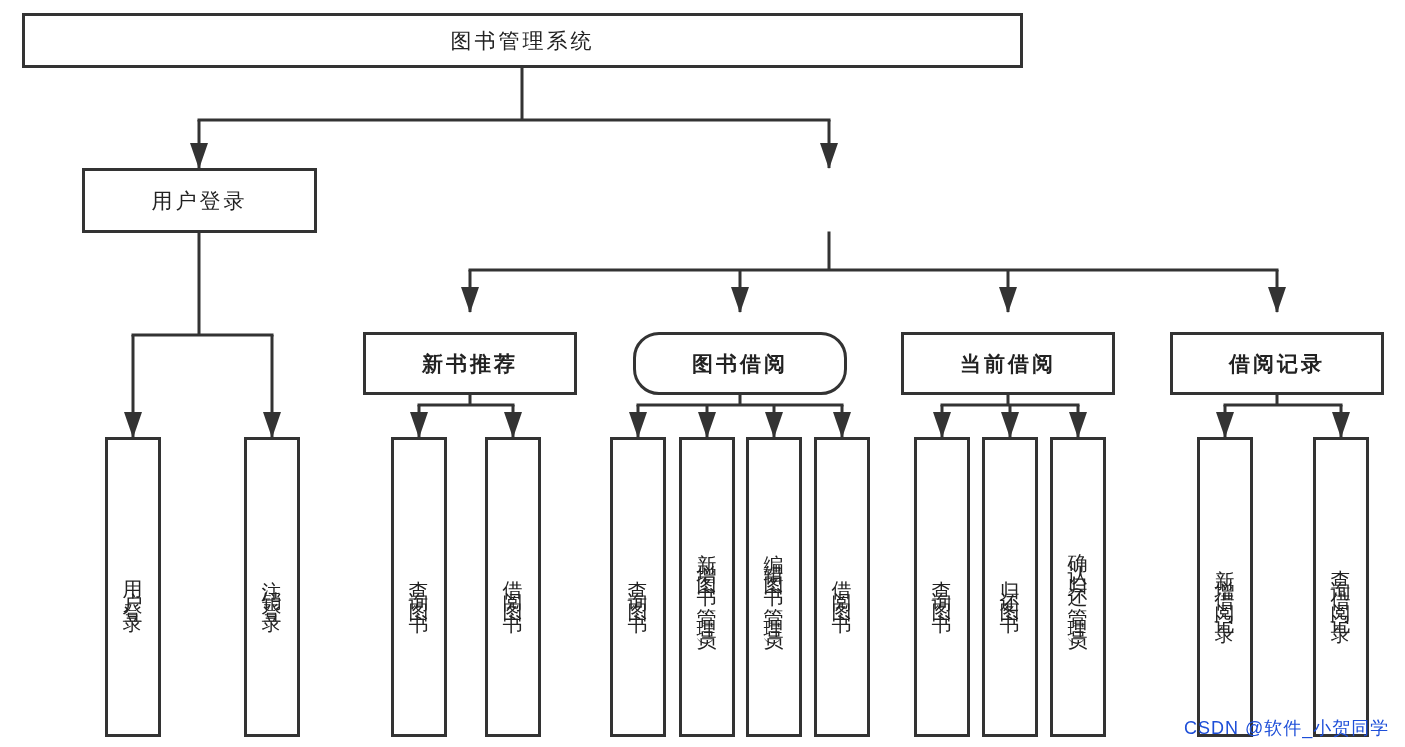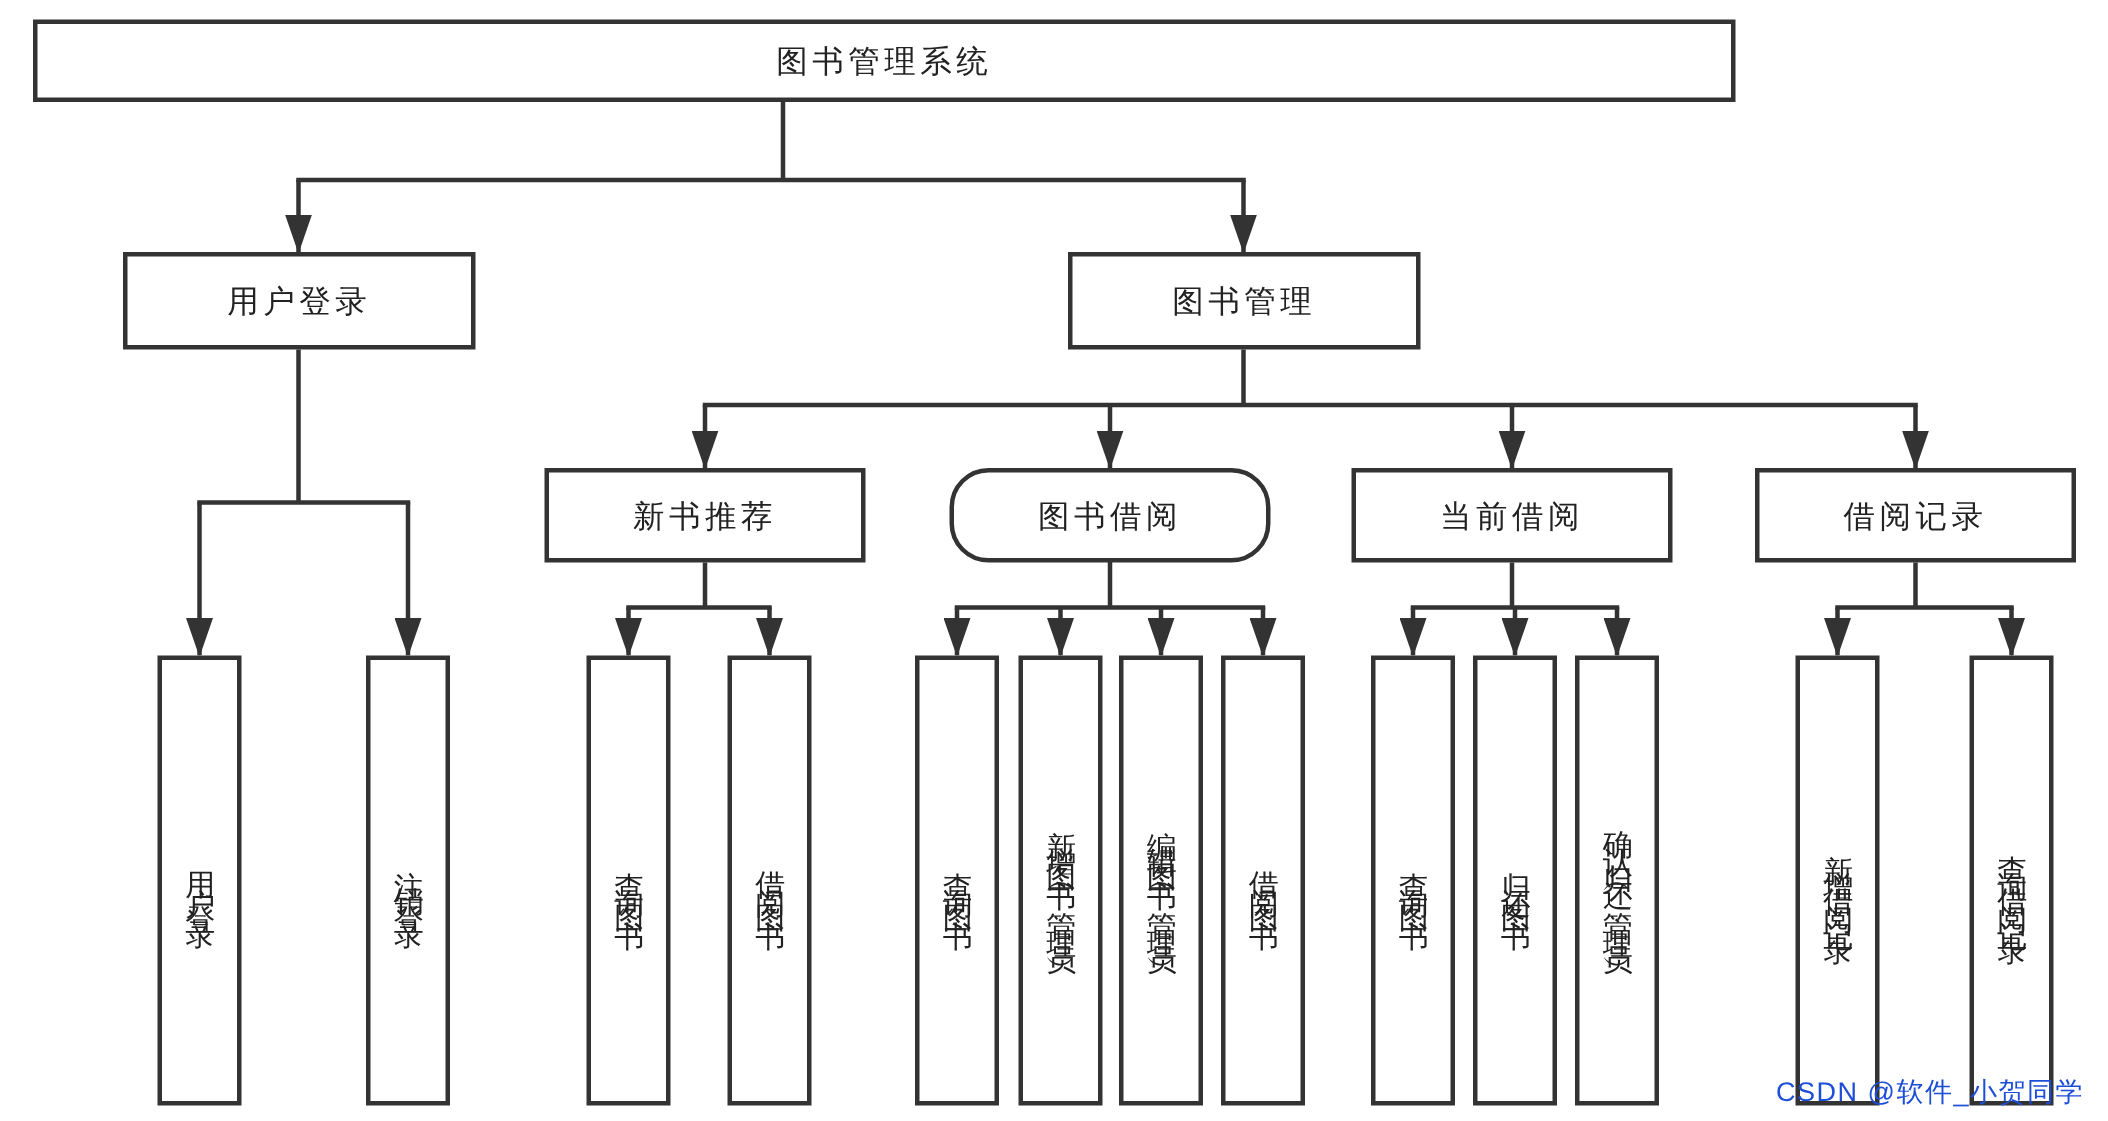--- a/index.html
+++ b/index.html
@@ -16,23 +16,23 @@
   .node{
     position:absolute;
     background:#ffffff;
     border:3px solid #333333;
     box-sizing:border-box;
     display:flex;align-items:center;justify-content:center;
   }
   .hlabel{
     font-size:21px;color:#222222;letter-spacing:3px;white-space:nowrap;
   }
-  .lvl1{left:22px;top:13px;width:1135px;height:55px;}
+  .lvl1{left:22px;top:13px;width:1001px;height:55px;}
   .lvl2{top:168px;width:235px;height:65px;}
-  .lvl3{top:312px;width:214px;height:63px;}
+  .lvl3{top:332px;width:214px;height:63px;font-weight:bold;}
   .vnode{top:437px;width:56px;height:300px;}
   .vtext{
     writing-mode:vertical-rl;
     text-orientation:mixed;
     font-size:20px;color:#222222;
     letter-spacing:11px;
     line-height:1;
     white-space:nowrap;
   }
   .watermark{
@@ -87,23 +87,20 @@
     <path class="arrow" marker-end="url(#ah)" d="M1341 405 V437"></path>
   </svg>
 
   <div class="node lvl1">
     <span class="hlabel">图书管理系统</span>
   </div>
 
   <div class="node lvl2" style="left:82px;">
     <span class="hlabel">用户登录</span>
   </div>
-  <div class="node lvl2" style="left:712px;">
-    <span class="hlabel">图书管理</span>
-  </div>
 
   <div class="node lvl3" style="left:363px;">
     <span class="hlabel">新书推荐</span>
   </div>
   <div class="node lvl3" style="left:633px;border-radius:26px;">
     <span class="hlabel">图书借阅</span>
   </div>
   <div class="node lvl3" style="left:1170px;">
     <span class="hlabel">借阅记录</span>
   </div>

